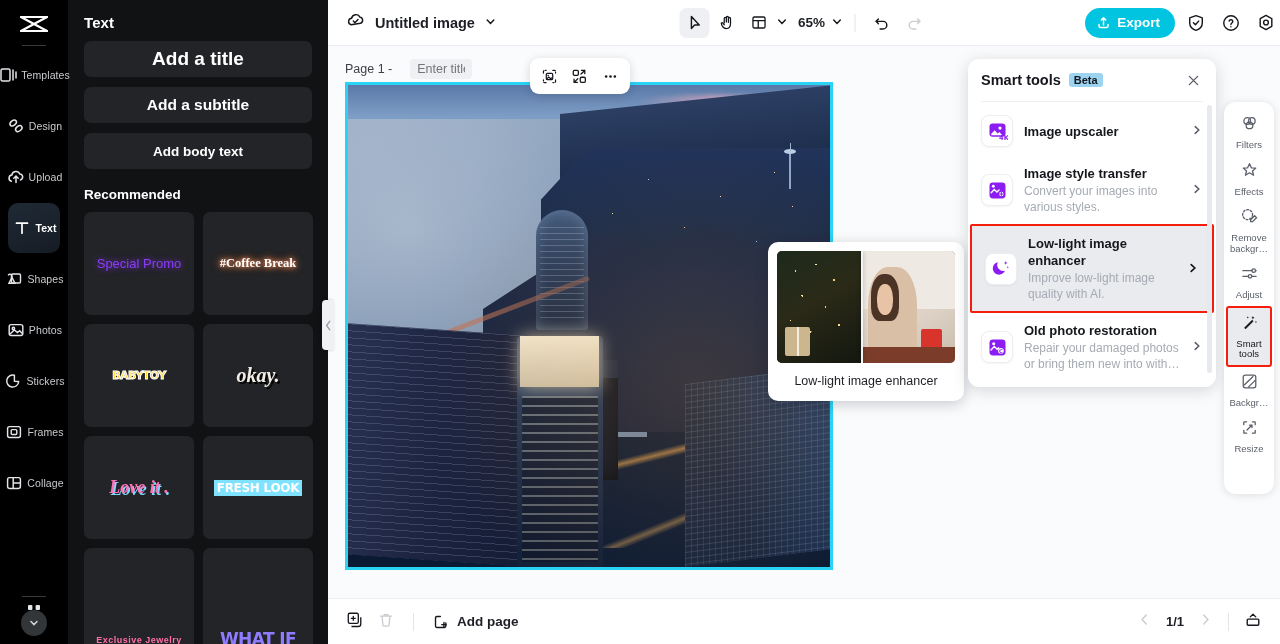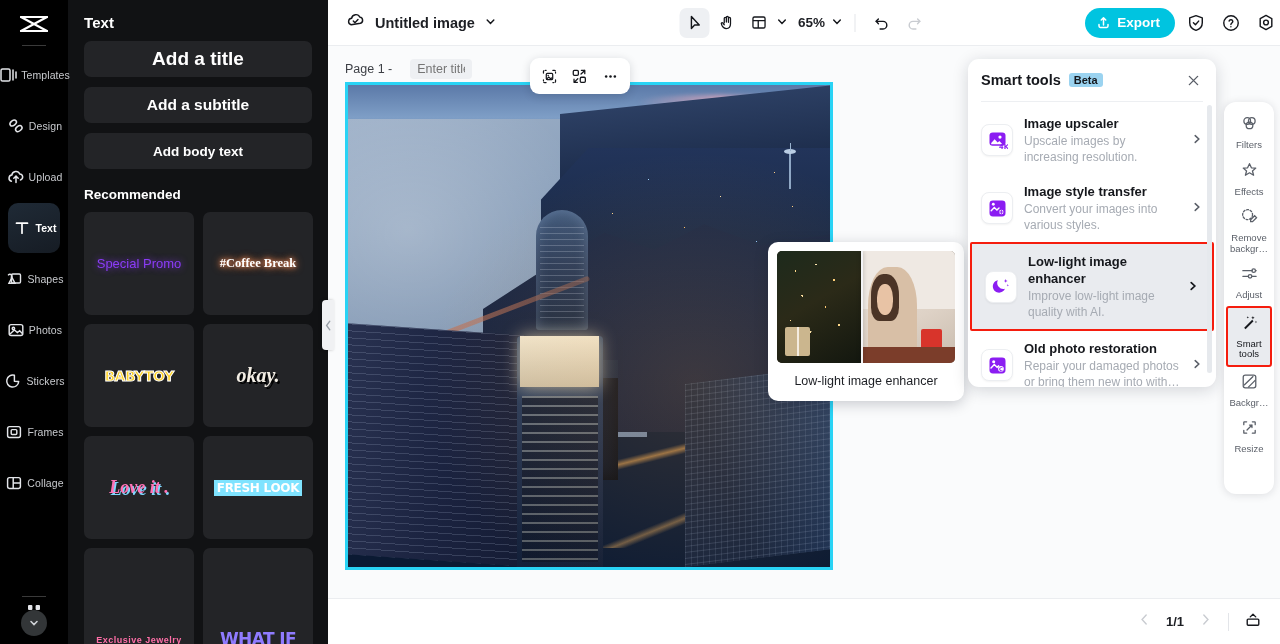--- a/index.html
+++ b/index.html
@@ -51,21 +51,21 @@
   .big-btn.t2 { font-size: 15.5px; font-weight: 700; }
   .big-btn.t3 { font-size: 13.5px; font-weight: 600; }
   .panel-sub { color:#fff; font-size: 13.5px; font-weight: 700; padding: 8px 0 10px 16px; }
   .grid { display:grid; grid-template-columns: 110px 110px; gap: 9px; padding: 0 16px; }
   .card {
     height: 103px; background: #232427; border-radius: 7px;
     display:flex;align-items:center;justify-content:center; cursor:pointer; overflow:hidden;
   }
   .sp1 { color:#8b3cf7; font-size:13px; font-weight:400; text-shadow:0 0 7px rgba(139,60,247,.85); }
   .sp2 { color:#fff; font-size:12.5px; font-weight:900; font-family:"Liberation Serif",serif; text-shadow:0 0 5px #ff9a6a,0 0 9px #ff7a3a; }
-  .sp3 { color:#ffd21e; font-size:14px; font-weight:900; letter-spacing:-.5px; font-family:"DejaVu Sans",sans-serif; -webkit-text-stroke:1px #fff; }
+  .sp3 { color:#ffd21e; font-size:11px; font-weight:900; letter-spacing:-.5px; font-family:"DejaVu Sans",sans-serif; -webkit-text-stroke:1px #fff; }
   .sp4 { color:#f2ede4; font-size:20px; font-weight:900; font-style:italic; font-family:"Liberation Serif",serif; text-shadow:2px 2px 0 #000; }
   .sp5 { color:#ff72b6; font-size:18px; font-weight:700; font-style:italic; font-family:"Liberation Serif",serif; text-shadow:1.5px 1.5px 0 #7ed8ff; }
   .sp6 { color:#ffffff; font-size:12px; font-weight:900; letter-spacing:-.3px; background:#7fe3ff; padding:1px 3px; font-family:"DejaVu Sans",sans-serif; }
   .sp7 { color:#ff6fa8; font-size:9px; font-weight:800; letter-spacing:.5px; }
   .sp8 { color:#8f7bff; font-size:17px; font-weight:900; letter-spacing:-.6px; font-family:"DejaVu Sans",sans-serif; }
 
   .panel-handle {
     position:absolute; left:322px; top:300px; width:12px; height:50px;
     background:#f0f1f3; border-radius: 4px 0 0 4px; z-index:26;
     display:flex;align-items:center;justify-content:center; cursor:pointer;
@@ -692,21 +692,20 @@
             <span class="st-ico">
               <svg width="21" height="21" viewBox="0 0 22 22">
                 <rect x="2.6" y="2.6" width="16.8" height="14" rx="3.4" fill="#8b1df2"></rect>
                 <circle cx="13.6" cy="7.4" r="1.7" fill="#fff"></circle>
                 <path d="M4.4 13.6 8 9.8l3.2 3.2 1.8-1.4 3 3.4H4.4z" fill="#fff"></path>
                 <text x="12.6" y="19.4" font-family="DejaVu Sans, sans-serif" font-size="7" font-weight="bold" fill="#8b1df2">4K</text>
               </svg>
             </span>
             <span class="st-txt">
               <span class="st-name" style="display:block;">Image upscaler</span>
-              <span class="st-desc" style="display:block;">Upscale images by increasing resolution.</span>
             </span>
             <span class="st-chev">
               <svg width="12" height="12" viewBox="0 0 12 12" fill="none" stroke="#5a5f68" stroke-width="1.5" stroke-linecap="round">
                   <path d="M4.2 2.6 7.8 6 4.2 9.4"></path>
                 </svg>
             </span>
           </div>
 
           <div class="st-item">
             <span class="st-ico">
@@ -832,20 +831,44 @@
               <path d="M4 7V4.6A.6.6 0 0 1 4.6 4H7M13 4h2.4a.6.6 0 0 1 .6.6V7M16 13v2.4a.6.6 0 0 1-.6.6H13M7 16H4.6a.6.6 0 0 1-.6-.6V13"></path>
               <path d="M7.4 12.6 12.6 7.4M12.6 7.4h-2.6M12.6 7.4v2.6"></path>
             </svg></span>
           <span class="rr-lbl">Resize</span>
         </div>
       </div>
 
     </div>
 
     <div class="bottom">
+      <div class="bb-left">
+        <span>
+          <svg width="18" height="18" viewBox="0 0 19 19" fill="none" stroke="#15171c" stroke-width="1.4">
+            <rect x="2.4" y="2.4" width="10.6" height="10.6" rx="1.6"></rect>
+              <path d="M5.8 16.4h7a2.8 2.8 0 0 0 2.8-2.8v-7"></path>
+            <path d="M7.7 5.6v4.2M5.6 7.7h4.2" stroke-linecap="round"></path>
+          </svg>
+        </span>
+        <span>
+          <svg width="18" height="18" viewBox="0 0 19 19" fill="none" stroke="#c9ccd1" stroke-width="1.4" stroke-linecap="round">
+            <path d="M3.6 5.4h11.8M7.6 5.4V3.8h3.8v1.6M5.4 5.4l.8 9.4a1.2 1.2 0 0 0 1.2 1.1h4.2a1.2 1.2 0 0 0 1.2-1.1l.8-9.4"></path>
+          </svg>
+        </span>
+        <span class="bdiv"></span>
+        <span class="addpage">
+          <span style="display:flex;">
+            <svg width="18" height="18" viewBox="0 0 19 19" fill="none" stroke="#15171c" stroke-width="1.45" stroke-linecap="round">
+              <path d="M14.6 10.4v3.4a1.5 1.5 0 0 1-1.5 1.5H5.2a1.5 1.5 0 0 1-1.5-1.5V5.2a1.5 1.5 0 0 1 1.5-1.5h3.6"></path>
+              <path d="M12.6 10v4.6M10.3 12.3h4.6"></path>
+            </svg>
+          </span>
+          <span>Add page</span>
+        </span>
+      </div>
       <div class="bb-right">
         <span>
           <svg width="15" height="15" viewBox="0 0 16 16" fill="none" stroke="#c9ccd1" stroke-width="1.5" stroke-linecap="round">
               <path d="M9.8 3.2 5.4 8l4.4 4.8"></path>
             </svg>
         </span>
         <span class="pagecount">1/1</span>
         <span>
           <svg width="15" height="15" viewBox="0 0 16 16" fill="none" stroke="#c9ccd1" stroke-width="1.5" stroke-linecap="round">
               <path d="M6.2 3.2 10.6 8l-4.4 4.8"></path>

